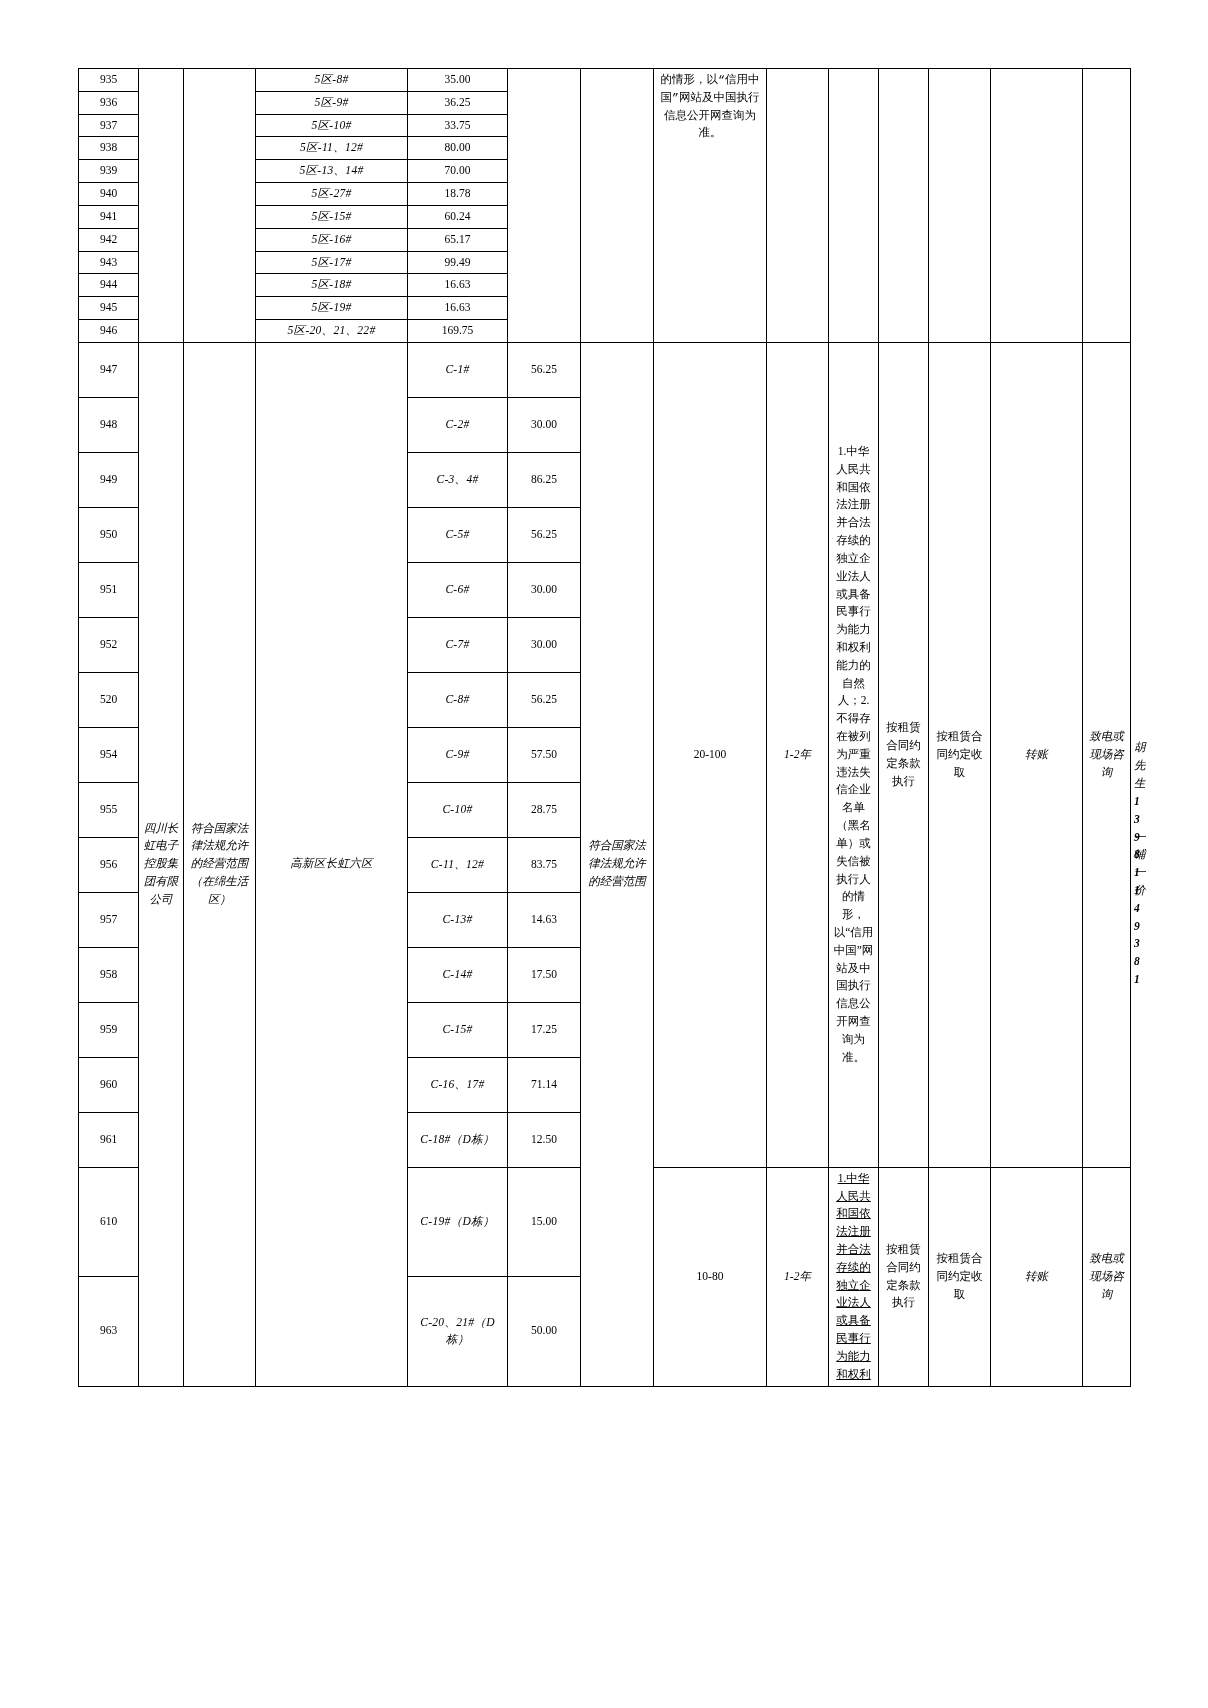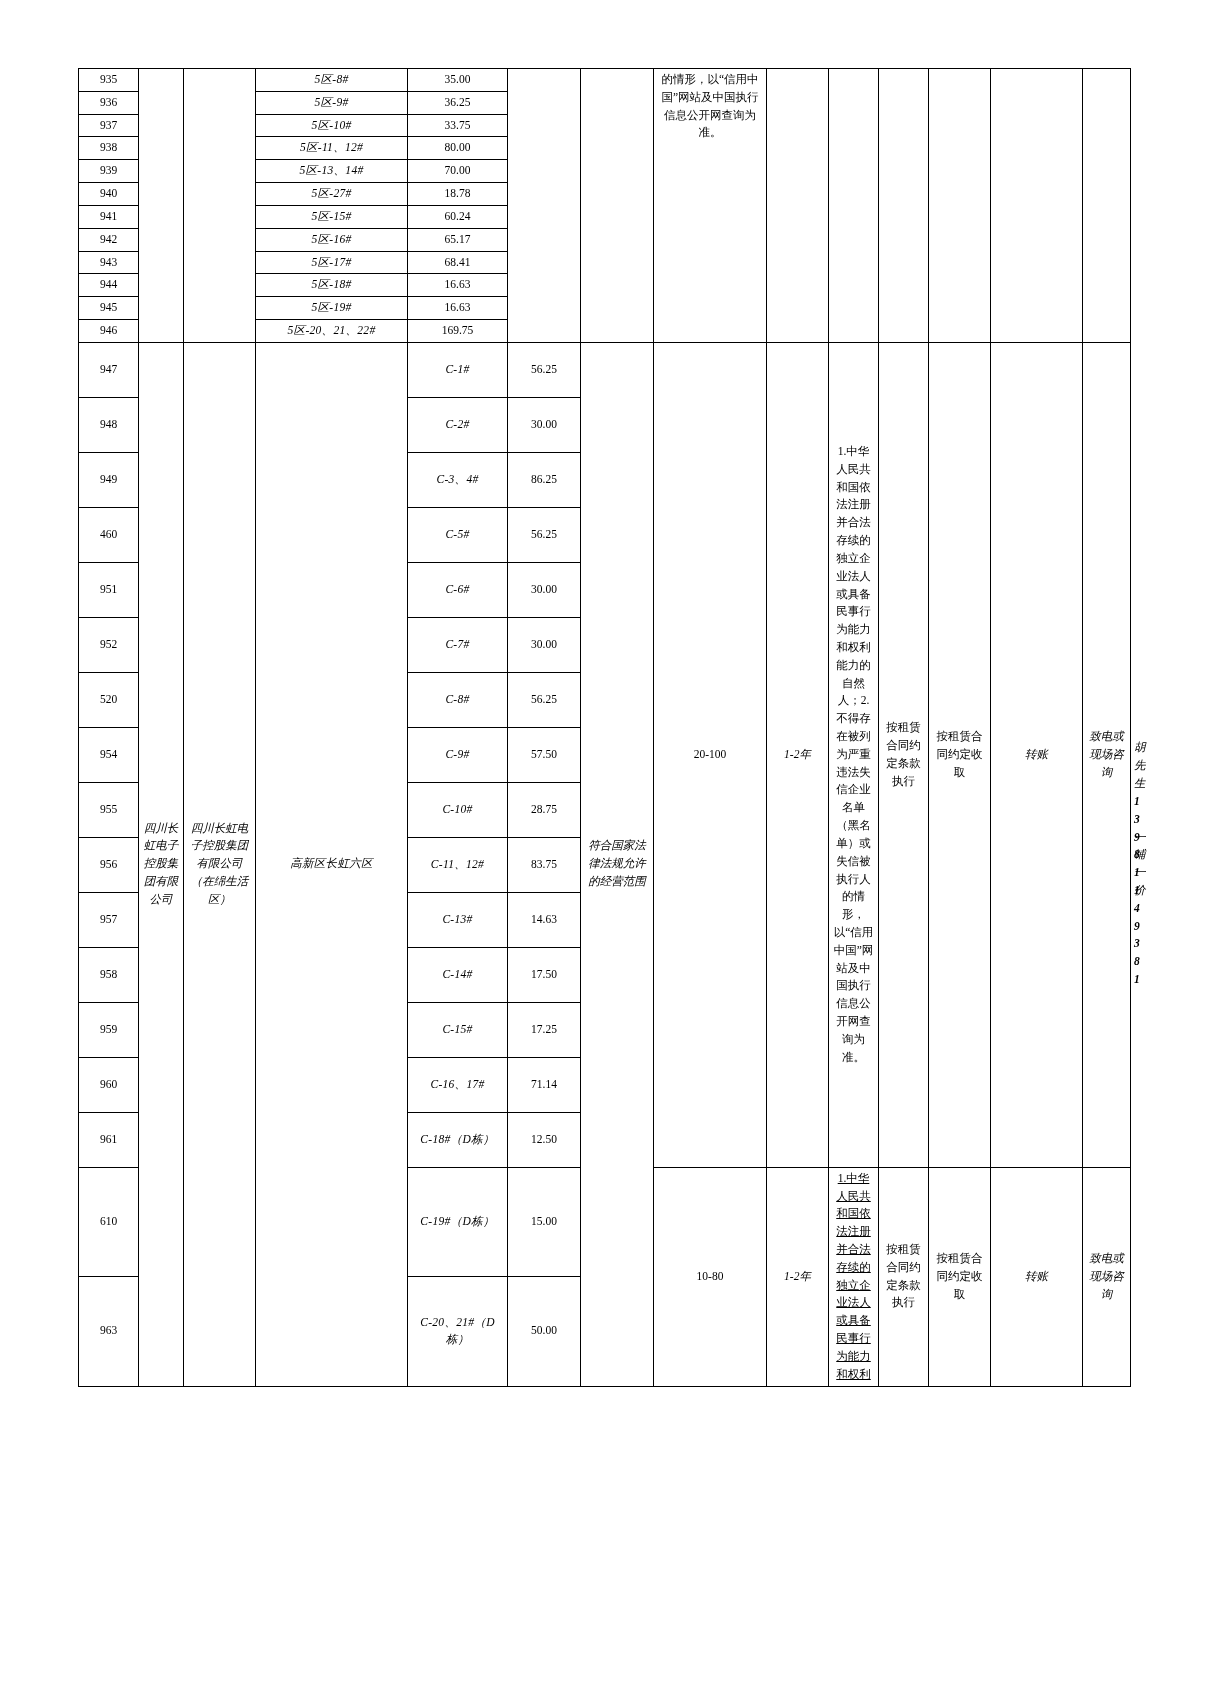--- a/index.html
+++ b/index.html
@@ -71,21 +71,21 @@
     <tbody>
 
       <tr>
         <td class="num">935</td>
         <td rowspan="12"></td>
         <td rowspan="12"></td>
         <td class="unit">5区-8#</td>
         <td class="area">35.00</td>
         <td rowspan="12"></td>
         <td rowspan="12"></td>
-        <td rowspan="12" class="tiny" style="vertical-align:top;">的情形，以“信用中国”网站及中国执行信息公开网查询为准。</td>
+        <td rowspan="12" class="tiny" style="vertical-align:top;font-family:Liberation Mono, monospace;">的情形，以“信用中国”网站及中国执行信息公开网查询为准。</td>
         <td rowspan="12"></td>
         <td rowspan="12"></td>
         <td rowspan="12"></td>
         <td rowspan="12"></td>
         <td rowspan="12"></td>
         <td rowspan="12"></td>
       </tr>
       <tr>
         <td class="num">936</td>
         <td class="unit">5区-9#</td>
@@ -117,42 +117,42 @@
         <td class="area">60.24</td>
       </tr>
       <tr>
         <td class="num">942</td>
         <td class="unit">5区-16#</td>
         <td class="area">65.17</td>
       </tr>
       <tr>
         <td class="num">943</td>
         <td class="unit">5区-17#</td>
-        <td class="area">68.41</td>
+        <td class="area">99.49</td>
       </tr>
       <tr>
         <td class="num">944</td>
         <td class="unit">5区-18#</td>
         <td class="area">16.63</td>
       </tr>
       <tr>
         <td class="num">945</td>
         <td class="unit">5区-19#</td>
         <td class="area">16.63</td>
       </tr>
       <tr>
         <td class="num">946</td>
         <td class="unit">5区-20、21、22#</td>
         <td class="area">169.75</td>
       </tr>
 
       <tr>
         <td class="num" style="height:50px">947</td>
         <td rowspan="17" class="small">四川长虹电子控股集团有限公司</td>
-        <td rowspan="17" class="small">四川长虹电子控股集团有限公司（在绵生活区）</td>
+        <td rowspan="17" class="small">符合国家法律法规允许的经营范围（在绵生活区）</td>
         <td rowspan="17" class="unit">高新区长虹六区</td>
         <td class="unit">C-1#</td>
         <td class="area">56.25</td>
         <td rowspan="17" class="small">符合国家法律法规允许的经营范围</td>
         <td rowspan="15" class="area">20-100</td>
         <td rowspan="15" class="small">1-2年</td>
         <td rowspan="15" class="tiny">1.中华人民共和国依法注册并合法存续的独立企业法人或具备民事行为能力和权利能力的自然人；2.不得存在被列为严重违法失信企业名单（黑名单）或失信被执行人的情形，以“信用中国”网站及中国执行信息公开网查询为准。</td>
         <td rowspan="15" class="tiny">按租赁合同约定条款执行</td>
         <td rowspan="15" class="tiny">按租赁合同约定收取</td>
         <td rowspan="15" class="small">转账</td>
@@ -167,21 +167,21 @@
         <td class="num" style="height:50px">948</td>
         <td class="unit">C-2#</td>
         <td class="area">30.00</td>
       </tr>
       <tr>
         <td class="num" style="height:50px">949</td>
         <td class="unit">C-3、4#</td>
         <td class="area">86.25</td>
       </tr>
       <tr>
-        <td class="num" style="height:50px">460</td>
+        <td class="num" style="height:50px">950</td>
         <td class="unit">C-5#</td>
         <td class="area">56.25</td>
       </tr>
       <tr>
         <td class="num" style="height:50px">951</td>
         <td class="unit">C-6#</td>
         <td class="area">30.00</td>
       </tr>
       <tr>
         <td class="num" style="height:50px">952</td>

